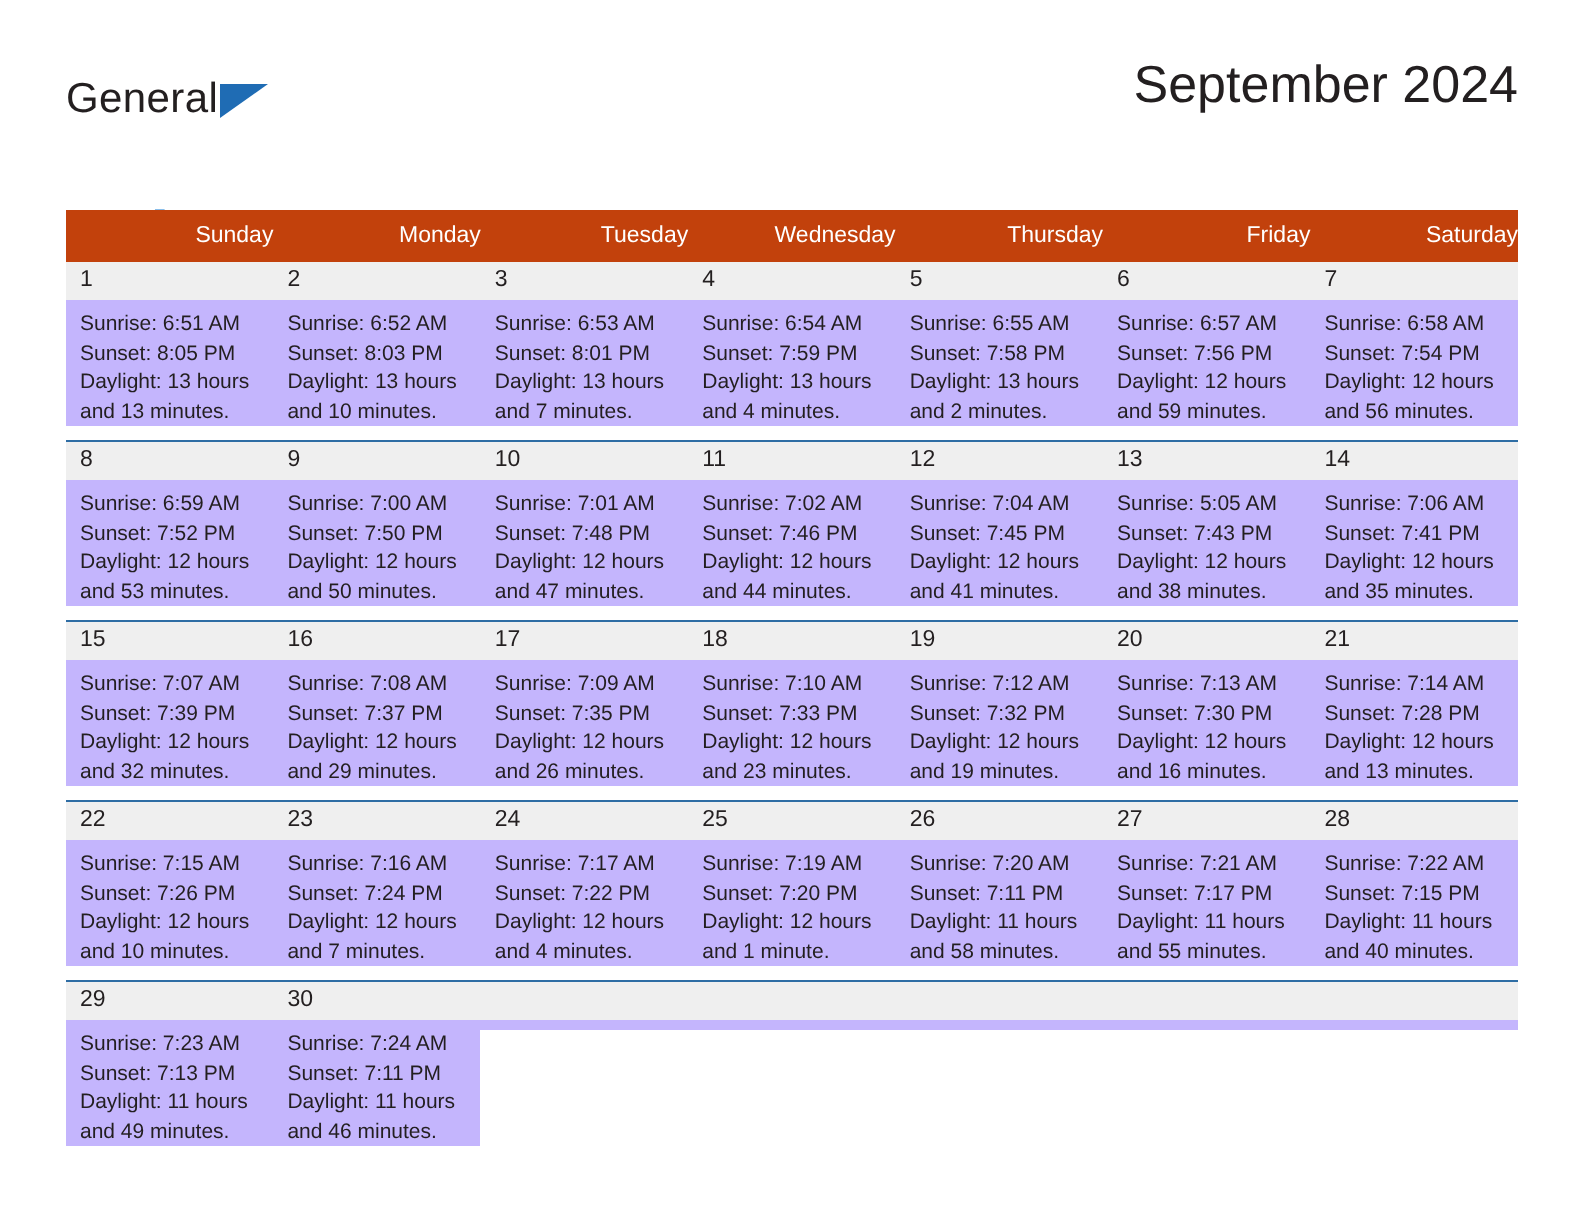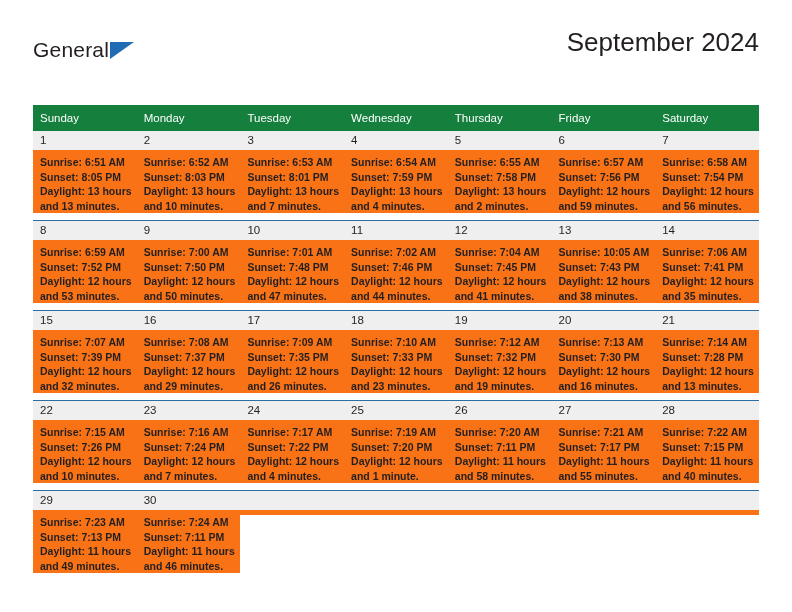--- a/index.html
+++ b/index.html
@@ -87,25 +87,25 @@
   
   .calendar {
     position: absolute;
     left: 33px;
     top: 105px;
     width: 726px;
     border-collapse: collapse;
     table-layout: fixed;
   }
   .calendar th {
-    background: #15803d;
+    background: #c2410c;
     color: #ffffff;
     font-size: 11.5px;
     font-weight: normal;
-    text-align: left;
+    text-align: right;
     padding: 4px 0 4px 7px;
     height: 18px;
     vertical-align: middle;
     border: none;
   }
   .calendar td {
     vertical-align: top;
     padding: 0;
     border: none;
     border-top: 1px solid #2e6da4;
@@ -121,22 +121,21 @@
   .daynum-band {
     background: #efefef;
     height: 19px;
     line-height: 19px;
     padding-left: 7px;
     font-size: 11.5px;
     color: #231f20;
   }
   .daybody {
     padding: 5px 7px 0 7px;
-    background: #f97316;
-    font-weight: bold;
+    background: #c4b5fd;
   }
   .daybody .line {
     font-size: 10.5px;
     line-height: 14.5px;
     color: #231f20;
     white-space: nowrap;
   }
   .daycell.empty .daybody .line {
     visibility: hidden;
   }
@@ -307,21 +306,21 @@
                 <div class="line">Sunset: 7:45 PM</div>
                 <div class="line">Daylight: 12 hours</div>
                 <div class="line">and 41 minutes.</div>
               </div>
             </div>
           </td>
         <td>
             <div class="daycell">
               <div class="daynum-band">13</div>
               <div class="daybody">
-                <div class="line">Sunrise: 10:05 AM</div>
+                <div class="line">Sunrise: 5:05 AM</div>
                 <div class="line">Sunset: 7:43 PM</div>
                 <div class="line">Daylight: 12 hours</div>
                 <div class="line">and 38 minutes.</div>
               </div>
             </div>
           </td>
         <td>
             <div class="daycell">
               <div class="daynum-band">14</div>
               <div class="daybody">

